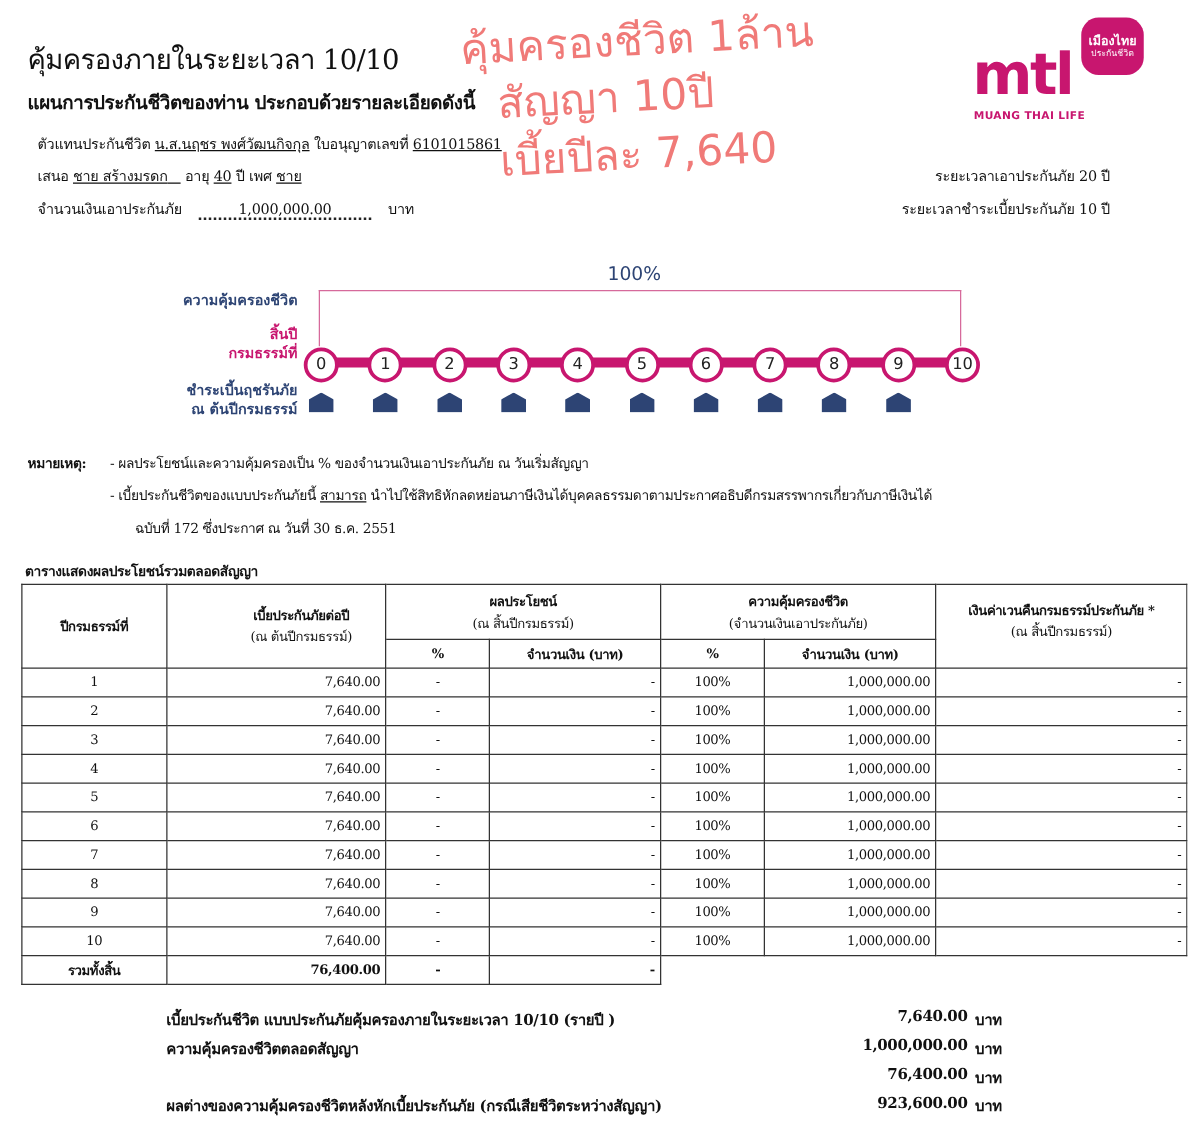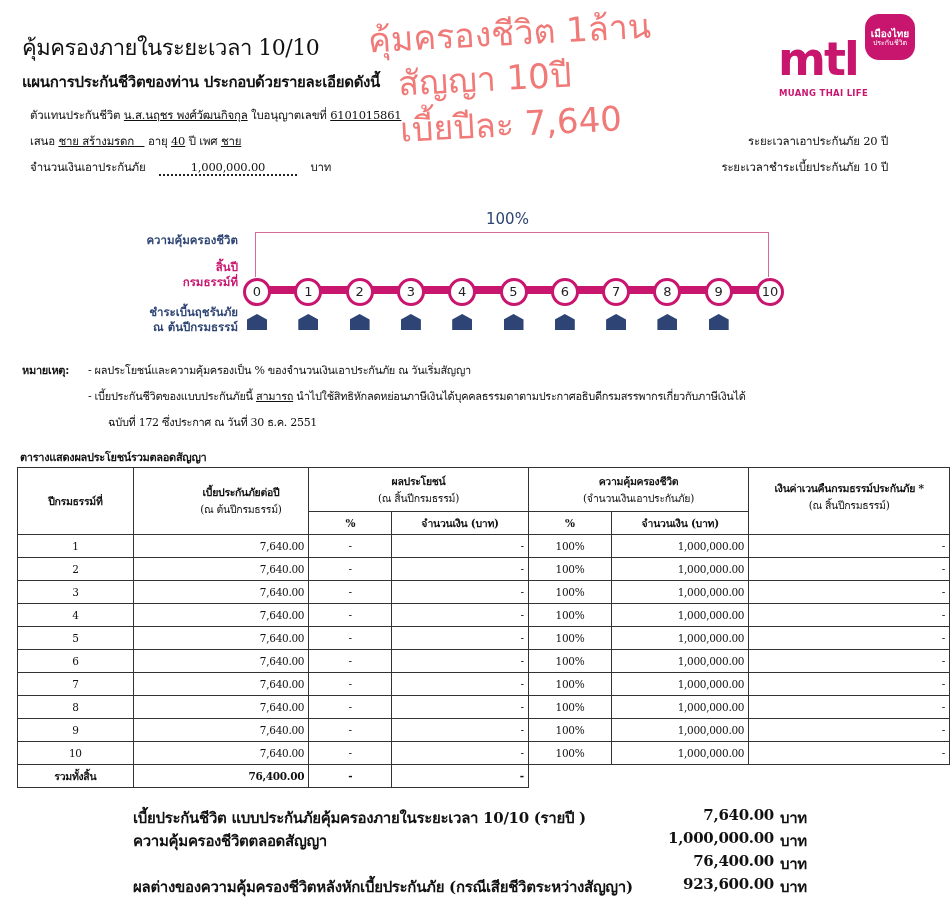--- a/index.html
+++ b/index.html
@@ -26,21 +26,21 @@
   .pay{width:20px;height:16px;background:#2d4474;clip-path:polygon(50% 0,100% 35%,100% 100%,0 100%,0 35%);}
   .bracket{left:255px;top:232px;width:512px;height:44px;border:1.5px solid #d66a9b;border-bottom:none;}
   .pct{left:486px;top:210px;font-family:"DejaVu Sans",sans-serif;font-size:15px;color:#2d4474;}
   
   .note{font-size:11px;letter-spacing:-0.3px;}
   
   table.main{position:absolute;left:17px;top:467px;border-collapse:collapse;font-size:10.5px;letter-spacing:-0.3px;}
   table.main td,table.main th{border:1px solid #333;padding:0 4px;height:22px;}
   table.main th{font-weight:bold;}
   .c{text-align:center}.r{text-align:right}
-  .summary{font-size:15px;font-weight:bold;letter-spacing:-0.3px;}
+  .summary{font-size:12px;font-weight:bold;letter-spacing:-0.3px;}
 </style>
 </head>
 <body>
 
 <div class="abs title">คุ้มครองภายในระยะเวลา 10/10</div>
 <div class="abs subtitle">แผนการประกันชีวิตของท่าน ประกอบด้วยรายละเอียดดังนี้</div>
 
 <div class="abs info" style="left:30px;top:106px;">
   <span>ตัวแทนประกันชีวิต</span>
   <span class="u">น.ส.นฤชร พงศ์วัฒนกิจกุล</span>

